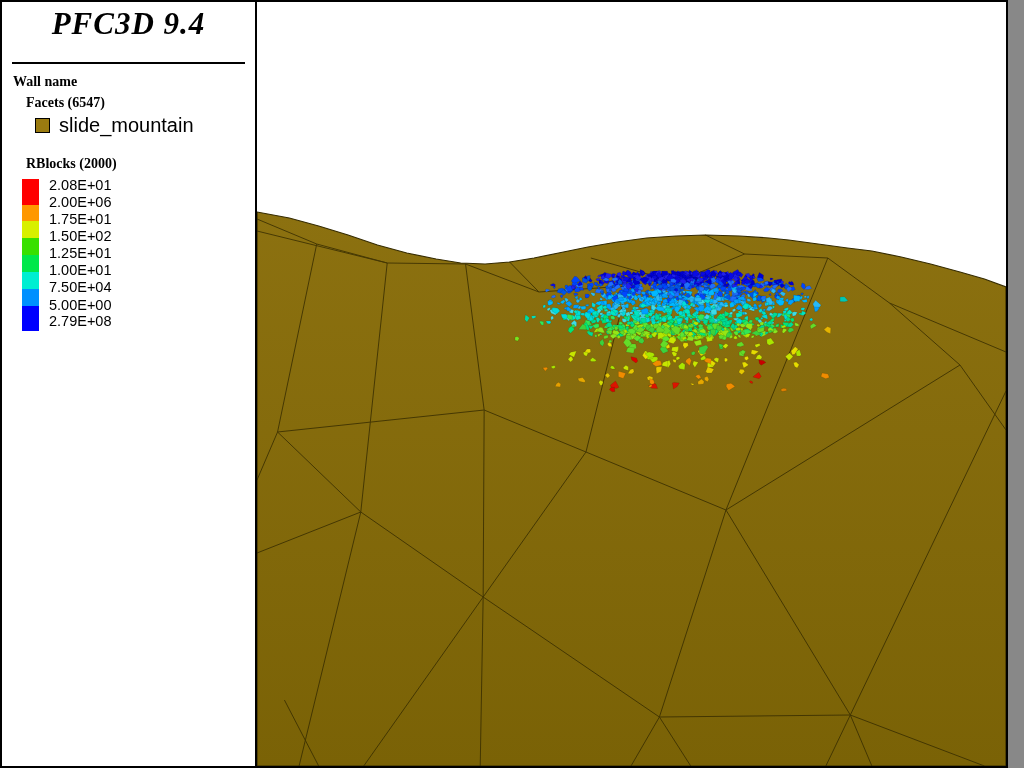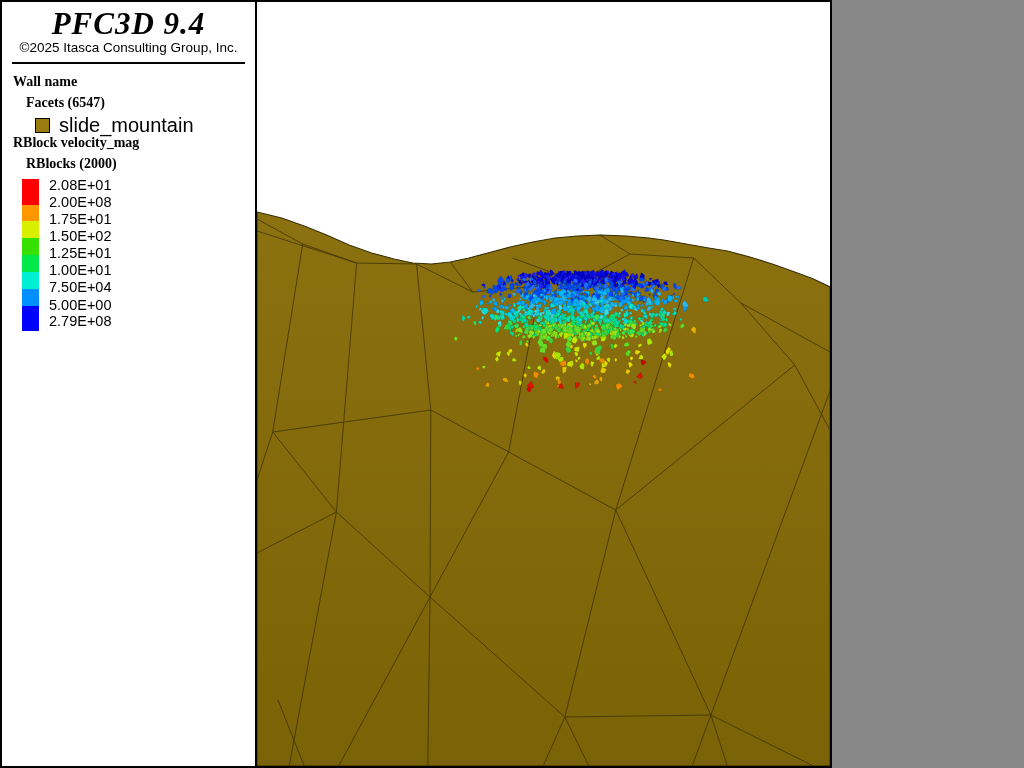--- a/index.html
+++ b/index.html
@@ -1,17 +1,17 @@
 <!DOCTYPE html>
 <html><head>
 <meta charset="utf-8">
 <style>
   html,body{margin:0;padding:0;background:#888;}
   .app{
-    position:relative;width:832px;height:768px;box-sizing:border-box;
+    position:relative;width:1008px;height:768px;box-sizing:border-box;
     border:2px solid #000;background:#fff;display:flex;overflow:hidden;
     font-family:"Liberation Sans",sans-serif;color:#000;
   }
   .panel{
     position:relative;width:255px;box-sizing:border-box;height:100%;
     border-right:2px solid #000;background:#fff;flex:0 0 auto;
   }
   .app-title{
     position:absolute;top:4px;left:0;width:100%;text-align:center;
     font-family:"Liberation Serif",serif;font-style:italic;font-weight:bold;
@@ -49,47 +49,45 @@
   }
   .viewport svg{display:block;width:100%;height:100%;}
 </style>
 </head>
 <body>
 
 <div class="app">
 
   <aside class="panel">
     <div class="app-title">PFC3D 9.4</div>
-    <div class="copyright">©2025 Itasca Consulting Group, Inc.</div>
     <div class="rule"></div>
 
     <div class="h1" style="top:72px;">Wall name</div>
     <div class="h2" style="top:93px;">Facets (6547)</div>
 
     <div class="swatch-row">
       <span class="swatch" id="wall-swatch" style="background: rgb(154, 123, 16);"></span>
       <span class="swatch-label">slide_mountain</span>
     </div>
 
-    <div class="h1" style="top:133px;">RBlock velocity_mag</div>
     <div class="h2" style="top:154px;">RBlocks (2000)</div>
 
     <div class="colorbar-wrap" id="colorbar">
         <div class="colorbar">
           <div class="seg" style="height: 26px; background: rgb(255, 0, 0);"></div>
           <div class="seg" style="height: 16px; background: rgb(255, 152, 0);"></div>
           <div class="seg" style="height: 17px; background: rgb(216, 240, 0);"></div>
           <div class="seg" style="height: 17px; background: rgb(56, 224, 0);"></div>
           <div class="seg" style="height: 17px; background: rgb(0, 232, 74);"></div>
           <div class="seg" style="height: 17px; background: rgb(0, 238, 210);"></div>
           <div class="seg" style="height: 17px; background: rgb(0, 144, 255);"></div>
           <div class="seg" style="height: 25px; background: rgb(0, 0, 255);"></div>
         </div>
         <div class="cb-label" style="top: -2.5px;">2.08E+01</div>
-        <div class="cb-label" style="top: 14.5px;">2.00E+08</div>
+        <div class="cb-label" style="top: 14.5px;">2.00E+06</div>
         <div class="cb-label" style="top: 31.5px;">1.75E+01</div>
         <div class="cb-label" style="top: 48.5px;">1.50E+02</div>
         <div class="cb-label" style="top: 65.5px;">1.25E+01</div>
         <div class="cb-label" style="top: 82.5px;">1.00E+01</div>
         <div class="cb-label" style="top: 99.5px;">7.50E+04</div>
         <div class="cb-label" style="top: 118px;">5.00E+00</div>
         <div class="cb-label" style="top: 133.5px;">2.79E+08</div>
       </div>
   </aside>
 

